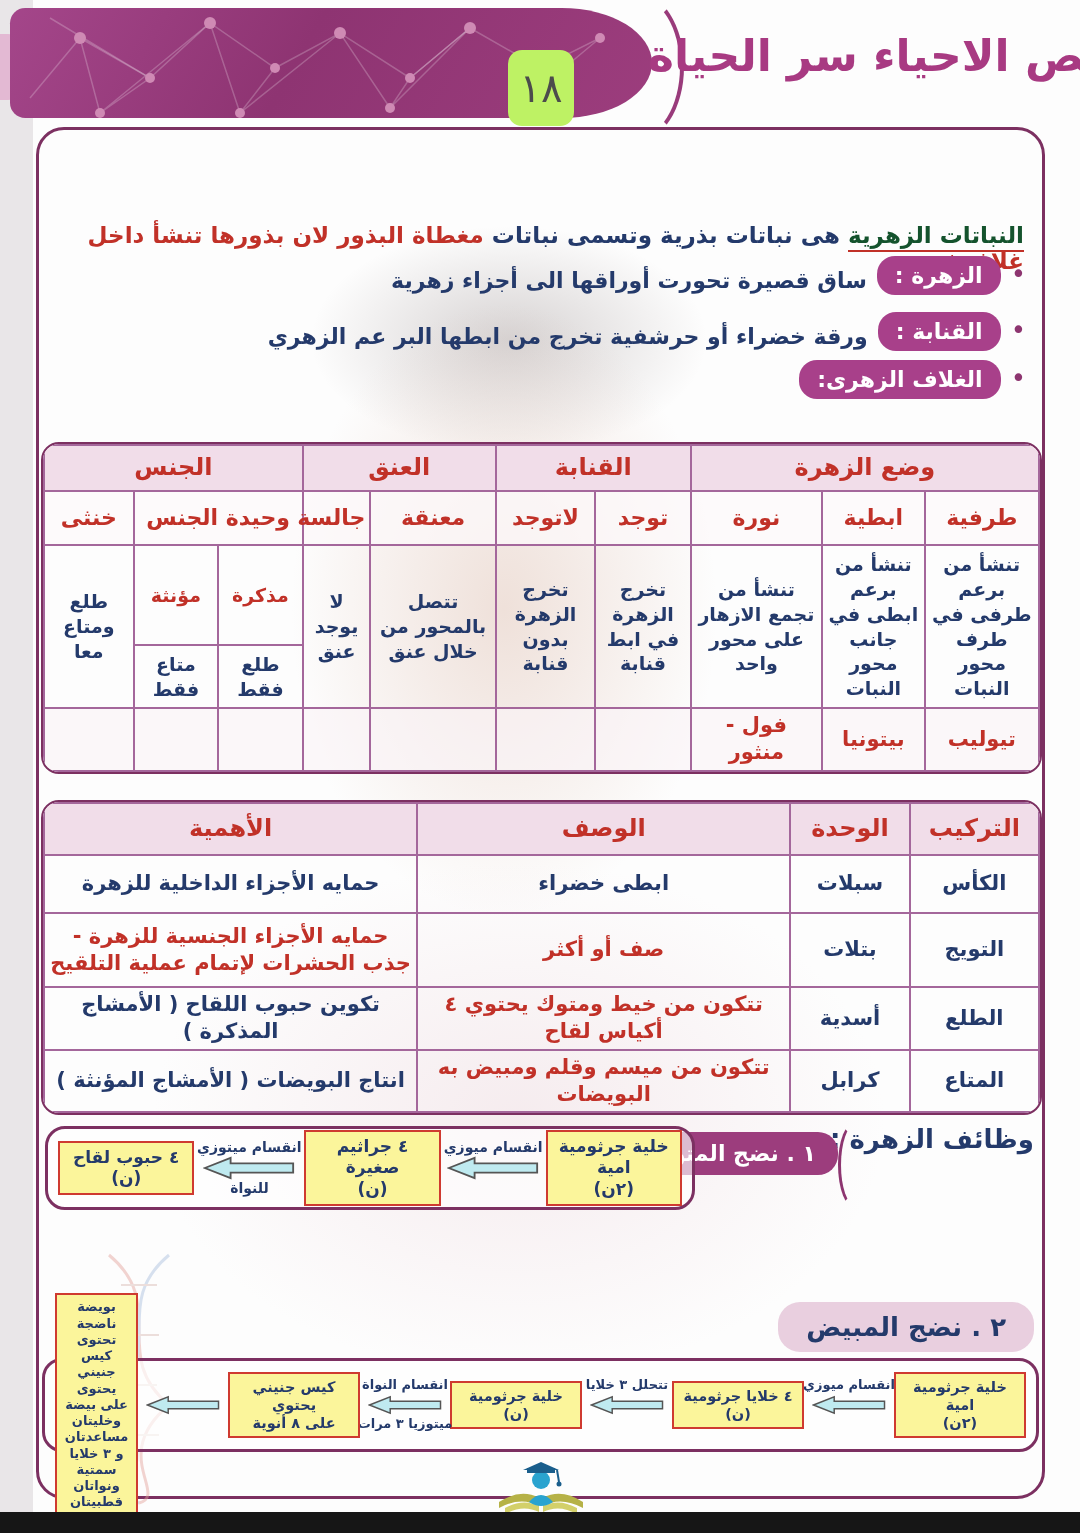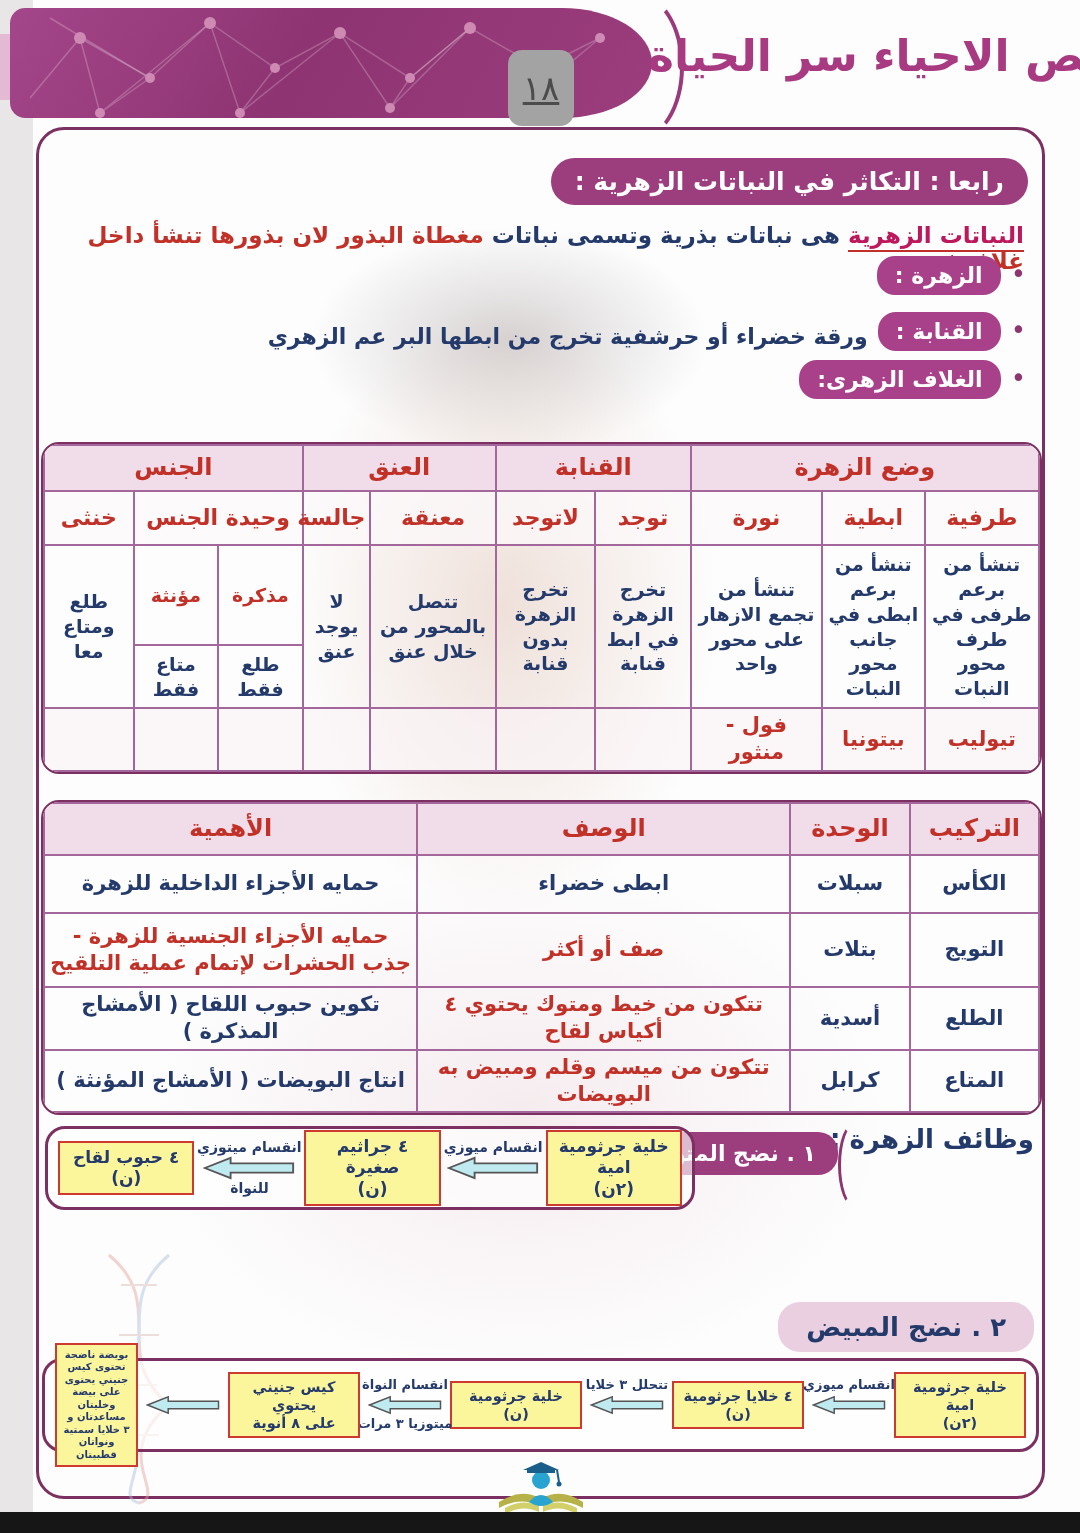--- a/index.html
+++ b/index.html
@@ -11,43 +11,43 @@
   .gutter { position:absolute; left:0; top:0; width:33px; height:1513px; background:#e9e6e8; }
   .pink-corner { position:absolute; left:0; top:34px; width:20px; height:66px; background:#e3b9d3; border-radius:0 12px 12px 0; }
   .bottom-bar { position:absolute; left:0; top:1512px; width:1080px; height:21px; background:#161616; }
 
   
   .header { position:absolute; left:0; top:6px; width:1080px; height:116px; }
   .banner { position:absolute; left:10px; top:2px; width:642px; height:110px;
     background:linear-gradient(120deg,#a4468a 0%,#8e3472 45%,#9c3d7d 100%);
     border-radius:16px; border-top-right-radius:95px 58px; border-bottom-right-radius:95px 58px; overflow:hidden; }
   .banner svg { position:absolute; left:0; top:0; }
-  .page-tab { position:absolute; left:508px; top:44px; width:66px; height:76px; background:#a3a3a3;
+  .page-tab { position:absolute; left:508px; top:44px; width:66px; height:76px; background:#bef264;
     border-radius:14px; display:flex; align-items:center; justify-content:center;
-    font-size:34px; color:#4c4c4c; z-index:2;text-decoration:underline; }
+    font-size:40px; color:#4c4c4c; z-index:2; }
   .arc { position:absolute; left:588px; top:-14px; width:96px; height:150px;
     border:4px solid transparent; border-right-color:#993b7b; border-radius:50%; }
   .main-title { position:absolute; left:648px; top:24px; width:426px; text-align:center;
     font-size:44px; font-weight:bold; color:#a83a82; white-space:nowrap; letter-spacing:-1px; }
 
   
   .main { position:absolute; left:36px; top:127px; width:1009px; height:1372px;
     border:3px solid #7c3061; border-radius:28px; }
   .blob { position:absolute; pointer-events:none; }
   .blob.hair  { left:270px; top:95px;  width:400px; height:230px; background:radial-gradient(ellipse,rgba(125,112,112,.30),transparent 70%); }
   .blob.face  { left:250px; top:170px; width:430px; height:620px; background:radial-gradient(ellipse,rgba(216,178,160,.38),transparent 70%); }
   .blob.shirt { left:110px; top:730px; width:740px; height:520px; background:radial-gradient(ellipse,rgba(236,214,220,.45),transparent 70%); }
   .dna { position:absolute; left:40px; top:1115px; opacity:.45; }
 
   .section-badge { position:absolute; right:14px; top:28px; background:#9c3d7d; color:#fff;
     font-weight:bold; font-size:25px; padding:9px 24px; border-radius:24px; direction:rtl; }
 
   .intro { position:absolute; right:18px; top:92px; width:975px; direction:rtl; text-align:right;
     font-size:23px; font-weight:bold; }
-  .intro .term { color:#be185d; border-bottom:2px solid #c13128; padding-bottom:2px; }
+  .intro .term { color:#14532d; border-bottom:2px solid #c13128; padding-bottom:2px; }
   .intro .blue { color:#243a6b; }
   .intro .red  { color:#c13128; }
 
   .bullet { position:absolute; right:16px; width:990px; direction:rtl;
     display:flex; align-items:flex-start; gap:10px; }
   .bullet .dot { color:#8d3570; font-size:26px; line-height:1.4; }
   .bullet .badge { background:#a8408a; color:#fff; font-weight:bold; font-size:22px;
     padding:7px 18px; border-radius:18px; white-space:nowrap; }
   .bullet .btext { color:#243a6b; font-weight:bold; font-size:22px; padding-top:7px;
     text-align:right; line-height:1.6; }
@@ -80,21 +80,21 @@
     font-weight:bold; font-size:22px; padding:9px 22px; border-radius:20px; direction:rtl; }
   .flow { position:absolute; display:flex; direction:rtl; align-items:center;
     border:3px solid #7c3061; border-radius:20px; background:rgba(255,255,255,.65);
     padding:4px 10px; gap:3px; }
   .flow1 { left:6px; top:996px; width:650px; height:84px; }
   .flow2 { left:3px; top:1228px; width:997px; height:94px; }
   .fbox { background:#fbf59b; border:2.5px solid #cf3a30; color:#243a6b; font-weight:bold;
     text-align:center; padding:4px 6px; line-height:1.25; }
   .flow1 .fbox { font-size:17px; width:152px; }
   .flow2 .fbox { font-size:14.5px; width:132px; }
-  .flow2 .fbox.wide { flex:1; font-size:10px; width:auto; }
+  .flow2 .fbox.wide { flex:1; font-size:13px; width:auto; }
   .farrow { display:flex; flex-direction:column; align-items:center; justify-content:center; }
   .flow1 .farrow { width:104px; } .flow2 .farrow { width:84px; }
   .farrow .lbl { font-size:14px; color:#243a6b; font-weight:bold; white-space:nowrap; height:17px; }
   .flow2 .farrow .lbl { font-size:13px; }
 
   .note { position:absolute; left:22px; top:1082px; width:958px; background:#f5dfe7;
     color:#243a6b; font-weight:bold; font-size:23px; line-height:1.75; text-align:center;
     direction:rtl; padding:10px 26px; border-radius:4px; }
   .ovary-badge { position:absolute; right:8px; top:1172px; background:#e9cfdf; color:#243a6b;
     font-weight:bold; font-size:26px; padding:10px 28px; border-radius:22px; direction:rtl; }
@@ -150,31 +150,31 @@
     <path d="M30,10 C90,60 30,110 90,160 C30,210 90,250 60,258" stroke="#e3a29a" stroke-width="3" fill="none"></path>
     <path d="M90,10 C30,60 90,110 30,160 C90,210 30,250 60,258" stroke="#a9bede" stroke-width="3" fill="none"></path>
     <g stroke="#d8b9b4" stroke-width="2">
       <line x1="42" y1="40" x2="78" y2="40"></line>
         <line x1="40" y1="90" x2="80" y2="90"></line>
       <line x1="42" y1="140" x2="78" y2="140"></line>
         <line x1="40" y1="190" x2="80" y2="190"></line>
     </g>
   </svg>
 
-  <div class="section-badge">رابعا : التكاثر في النباتات الزهرية :</div>
 
   <div class="intro">
     <span class="term">النباتات الزهرية</span>
     <span class="blue">هى نباتات بذرية وتسمى نباتات</span>
     <span class="red">مغطاة البذور لان بذورها تنشأ داخل غلاف ثمري</span>
   </div>
 
   <div class="bullet b1">
     <span class="dot">•</span>
     <span class="badge">الزهرة :</span>
+    <span class="btext">ساق قصيرة تحورت أوراقها الى أجزاء زهرية</span>
   </div>
   <div class="bullet b2">
     <span class="dot">•</span>
     <span class="badge">القنابة :</span>
     <span class="btext">ورقة خضراء أو حرشفية تخرج من ابطها البر عم الزهري</span>
   </div>
   <div class="bullet b3">
     <span class="dot">•</span>
     <span class="badge">الغلاف الزهرى:</span>
   </div>

